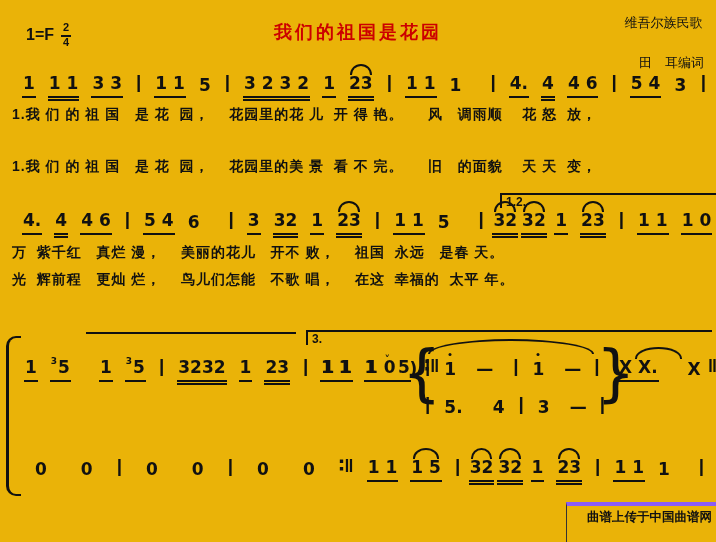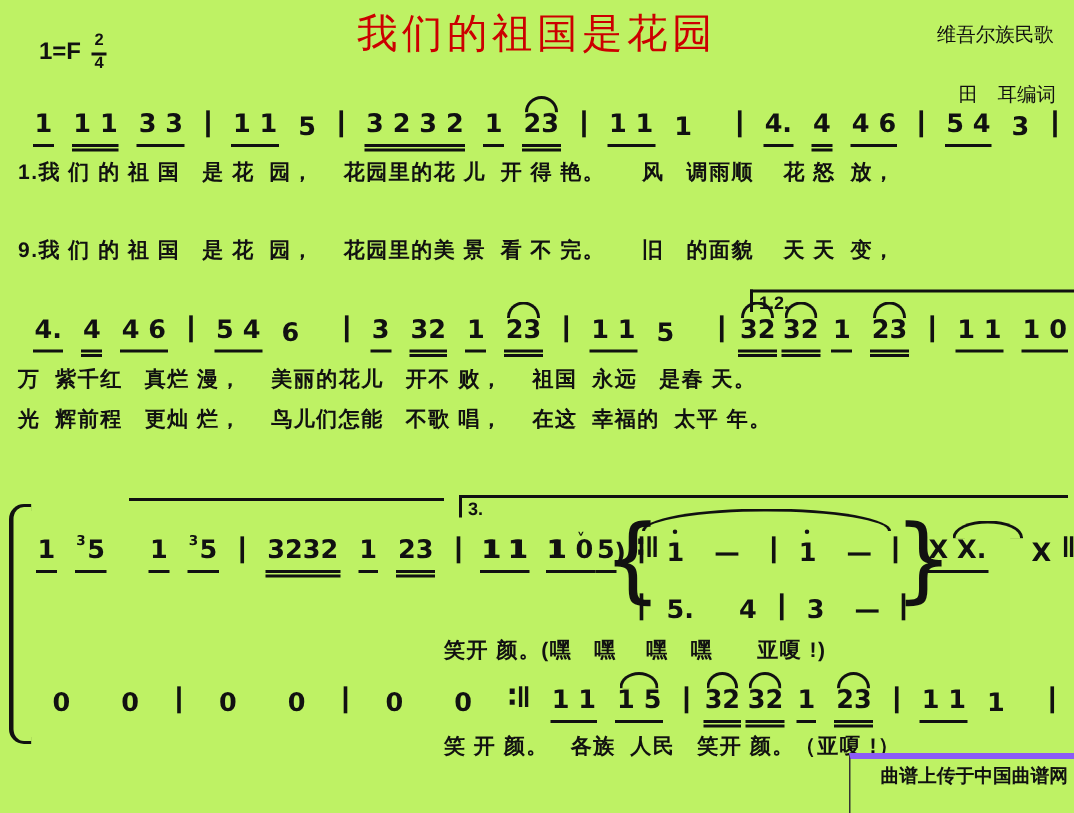--- a/index.html
+++ b/index.html
@@ -1,22 +1,22 @@
 <!DOCTYPE html>
 <html><head>
 <meta charset="utf-8">
 <style>
   html,body{margin:0;padding:0;background:#888;}
-  #page{position:relative;width:716px;height:542px;background:#bef264;overflow:hidden;
+  #page{position:relative;width:716px;height:542px;background:#eab308;overflow:hidden;
         font-family:"Liberation Sans","DejaVu Sans",sans-serif;color:#111;}
   
   .keysig{position:absolute;left:26px;top:22px;font-weight:bold;font-size:16px;display:flex;align-items:center;}
   .ts{display:inline-flex;flex-direction:column;align-items:center;font-size:11px;font-weight:bold;line-height:1.05;margin-left:7px;}
   .ts .n{border-bottom:2px solid #111;padding:0 2px 1px;}
-  .title{position:absolute;left:50%;transform:translateX(-50%);top:4px;font-size:27px;font-weight:normal;
+  .title{position:absolute;left:50%;transform:translateX(-50%);top:20px;font-size:18px;font-weight:bold;
          color:#cc0000;letter-spacing:3px;white-space:nowrap;}
   .credits{position:absolute;right:12px;top:13px;font-size:13px;font-weight:normal;line-height:1.55;text-align:left;white-space:pre;}
   
   .noterow{position:absolute;display:flex;align-items:flex-end;height:32px;white-space:pre;}
   .tok{position:relative;display:inline-block;font-weight:bold;font-size:17px;line-height:1.1;
        font-family:"DejaVu Sans",sans-serif;margin:0 6px;padding:0 1px 3px 1px;white-space:pre;}
   .u1{border-bottom:2px solid #111;}
   .u2{border-bottom:2px solid #111;}
   .u2::after{content:"";position:absolute;left:0;right:0;bottom:-5px;height:2px;background:#111;}
   .arc::before{content:"";position:absolute;left:8%;right:8%;top:-10px;height:9px;
@@ -65,21 +65,21 @@
     </span>
   </div>
   <div class="title">我们的祖国是花园</div>
   <div class="credits"><span>维吾尔族民歌</span><br>
     <span>田　耳编词</span>
   </div>
 
   <div class="noterow" style="left:16px;top:66px;width:694px;"><span class="tok u1">1</span><span class="tok u2">1 1</span><span class="tok u1">3 3</span><span class="bar">|</span><span class="tok u1">1 1</span><span class="tok">5</span><span class="bar">|</span><span class="tok u2">3 2 3 2</span><span class="tok u1">1</span><span class="tok u2 arc">23</span><span class="bar">|</span><span class="tok u1">1 1</span><span class="tok">1</span><span class="bar wide">|</span><span class="tok u1">4.</span><span class="tok u2">4</span><span class="tok u1">4 6</span><span class="bar">|</span><span class="tok u1">5 4</span><span class="tok">3</span><span class="bar endr">|</span></div>
 
   <div class="lyr" style="left:12px;top:107px;">1.我 们 的 祖 国   是 花  园，    花园里的花 儿  开 得 艳。     风   调雨顺    花 怒  放，</div>
-  <div class="lyr" style="left:12px;top:159px;">9.我 们 的 祖 国   是 花  园，    花园里的美 景  看 不 完。     旧   的面貌    天 天  变，</div>
+  <div class="lyr" style="left:12px;top:159px;">1.我 们 的 祖 国   是 花  园，    花园里的美 景  看 不 完。     旧   的面貌    天 天  变，</div>
 
   <div class="noterow" style="left:16px;top:203px;width:694px;"><span class="tok u1">4.</span><span class="tok u2">4</span><span class="tok u1">4 6</span><span class="bar">|</span><span class="tok u1">5 4</span><span class="tok">6</span><span class="bar wide">|</span><span class="tok u1">3</span><span class="tok u2">32</span><span class="tok u1">1</span><span class="tok u2 arc">23</span><span class="bar">|</span><span class="tok u1">1 1</span><span class="tok">5</span><span class="bar wide">|</span><span class="tok u2 arc tight">32</span><span class="tok u2 arc tight">32</span><span class="tok u1">1</span><span class="tok u2 arc">23</span><span class="bar">|</span><span class="tok u1">1 1</span><span class="tok u1">1 0</span></div>
   <div class="volta" style="left:500px;top:193px;width:212px;">
     <span>1.2.</span>
   </div>
 
   <div class="lyr" style="left:12px;top:272px;">光  辉前程   更灿 烂，    鸟儿们怎能   不歌 唱，    在这  幸福的  太平 年。</div>
   <div class="lyr" style="left:12px;top:245px;">万  紫千红   真烂 漫，    美丽的花儿   开不 败，    祖国  永远   是春 天。</div>
 
   <div class="sysbracket" style="left:6px;top:336px;height:156px;"></div>
@@ -91,22 +91,20 @@
   <div class="noterow" style="left:18px;top:350px;width:292px;"><span class="tok u1">1</span><span class="tok u1"><sup class="grace">3</sup>5</span><span class="tok u1 wide">1</span><span class="tok u1"><sup class="grace">3</sup>5</span><span class="bar">|</span><span class="tok u2">3232</span><span class="tok u1">1</span><span class="tok u2">23</span><span class="bar">|</span><span class="tok u1">1 1</span><span class="tok u1">1 0</span><span class="tok paren">)</span><span class="bar endr">∶‖</span></div>
   <div class="noterow" style="left:314px;top:350px;width:100px;"><span class="tok u1">1 1</span><span class="tok u1">1</span><span class="tok breath">˅</span><span class="tok u1">5</span></div>
 
   <span class="brace" style="left:402px;top:342px;">{</span>
   <div class="noterow" style="left:418px;top:350px;width:178px;"><span class="bar">|</span><span class="tok hi">1</span><span class="tok dash">—</span><span class="bar">|</span><span class="tok hi">1</span><span class="tok dash">—</span><span class="bar endr">|</span></div>
   <div class="noterow" style="left:418px;top:388px;width:178px;"><span class="bar">|</span><span class="tok">5.</span><span class="tok wide">4</span><span class="bar">|</span><span class="tok">3</span><span class="tok dash">—</span><span class="bar endr">|</span></div>
   <div class="slur" style="left:428px;top:339px;width:162px;"></div>
   <span class="brace" style="left:596px;top:342px;">}</span>
   <div class="noterow" style="left:612px;top:350px;width:100px;"><span class="tok u1 arc2">X X.</span><span class="tok wide">X</span><span class="bar endr">‖</span></div>
 
-  <div class="lyr" style="left:296px;top:426px;">笑开 颜。(嘿   嘿    嘿   嘿      亚嗄 !)</div>
 
   <div class="noterow" style="left:18px;top:450px;width:694px;"><span class="tok rest">0</span><span class="tok rest">0</span><span class="bar">|</span><span class="tok rest">0</span><span class="tok rest">0</span><span class="bar">|</span><span class="tok rest">0</span><span class="tok rest">0</span><span class="bar">∶‖</span><span class="tok u1">1 1</span><span class="tok u1 arc">1 5</span><span class="bar">|</span><span class="tok u2 arc tight">32</span><span class="tok u2 arc tight">32</span><span class="tok u1">1</span><span class="tok u2 arc">23</span><span class="bar">|</span><span class="tok u1">1 1</span><span class="tok">1</span><span class="bar wide">|</span></div>
-  <div class="lyr" style="left:296px;top:490px;">笑 开 颜。   各族  人民   笑开 颜。（亚嗄 !）</div>
 
   <div class="footer">
     <div class="site">曲谱上传于中国曲谱网</div>
   </div>
 
 </div>
 
 </body></html>

